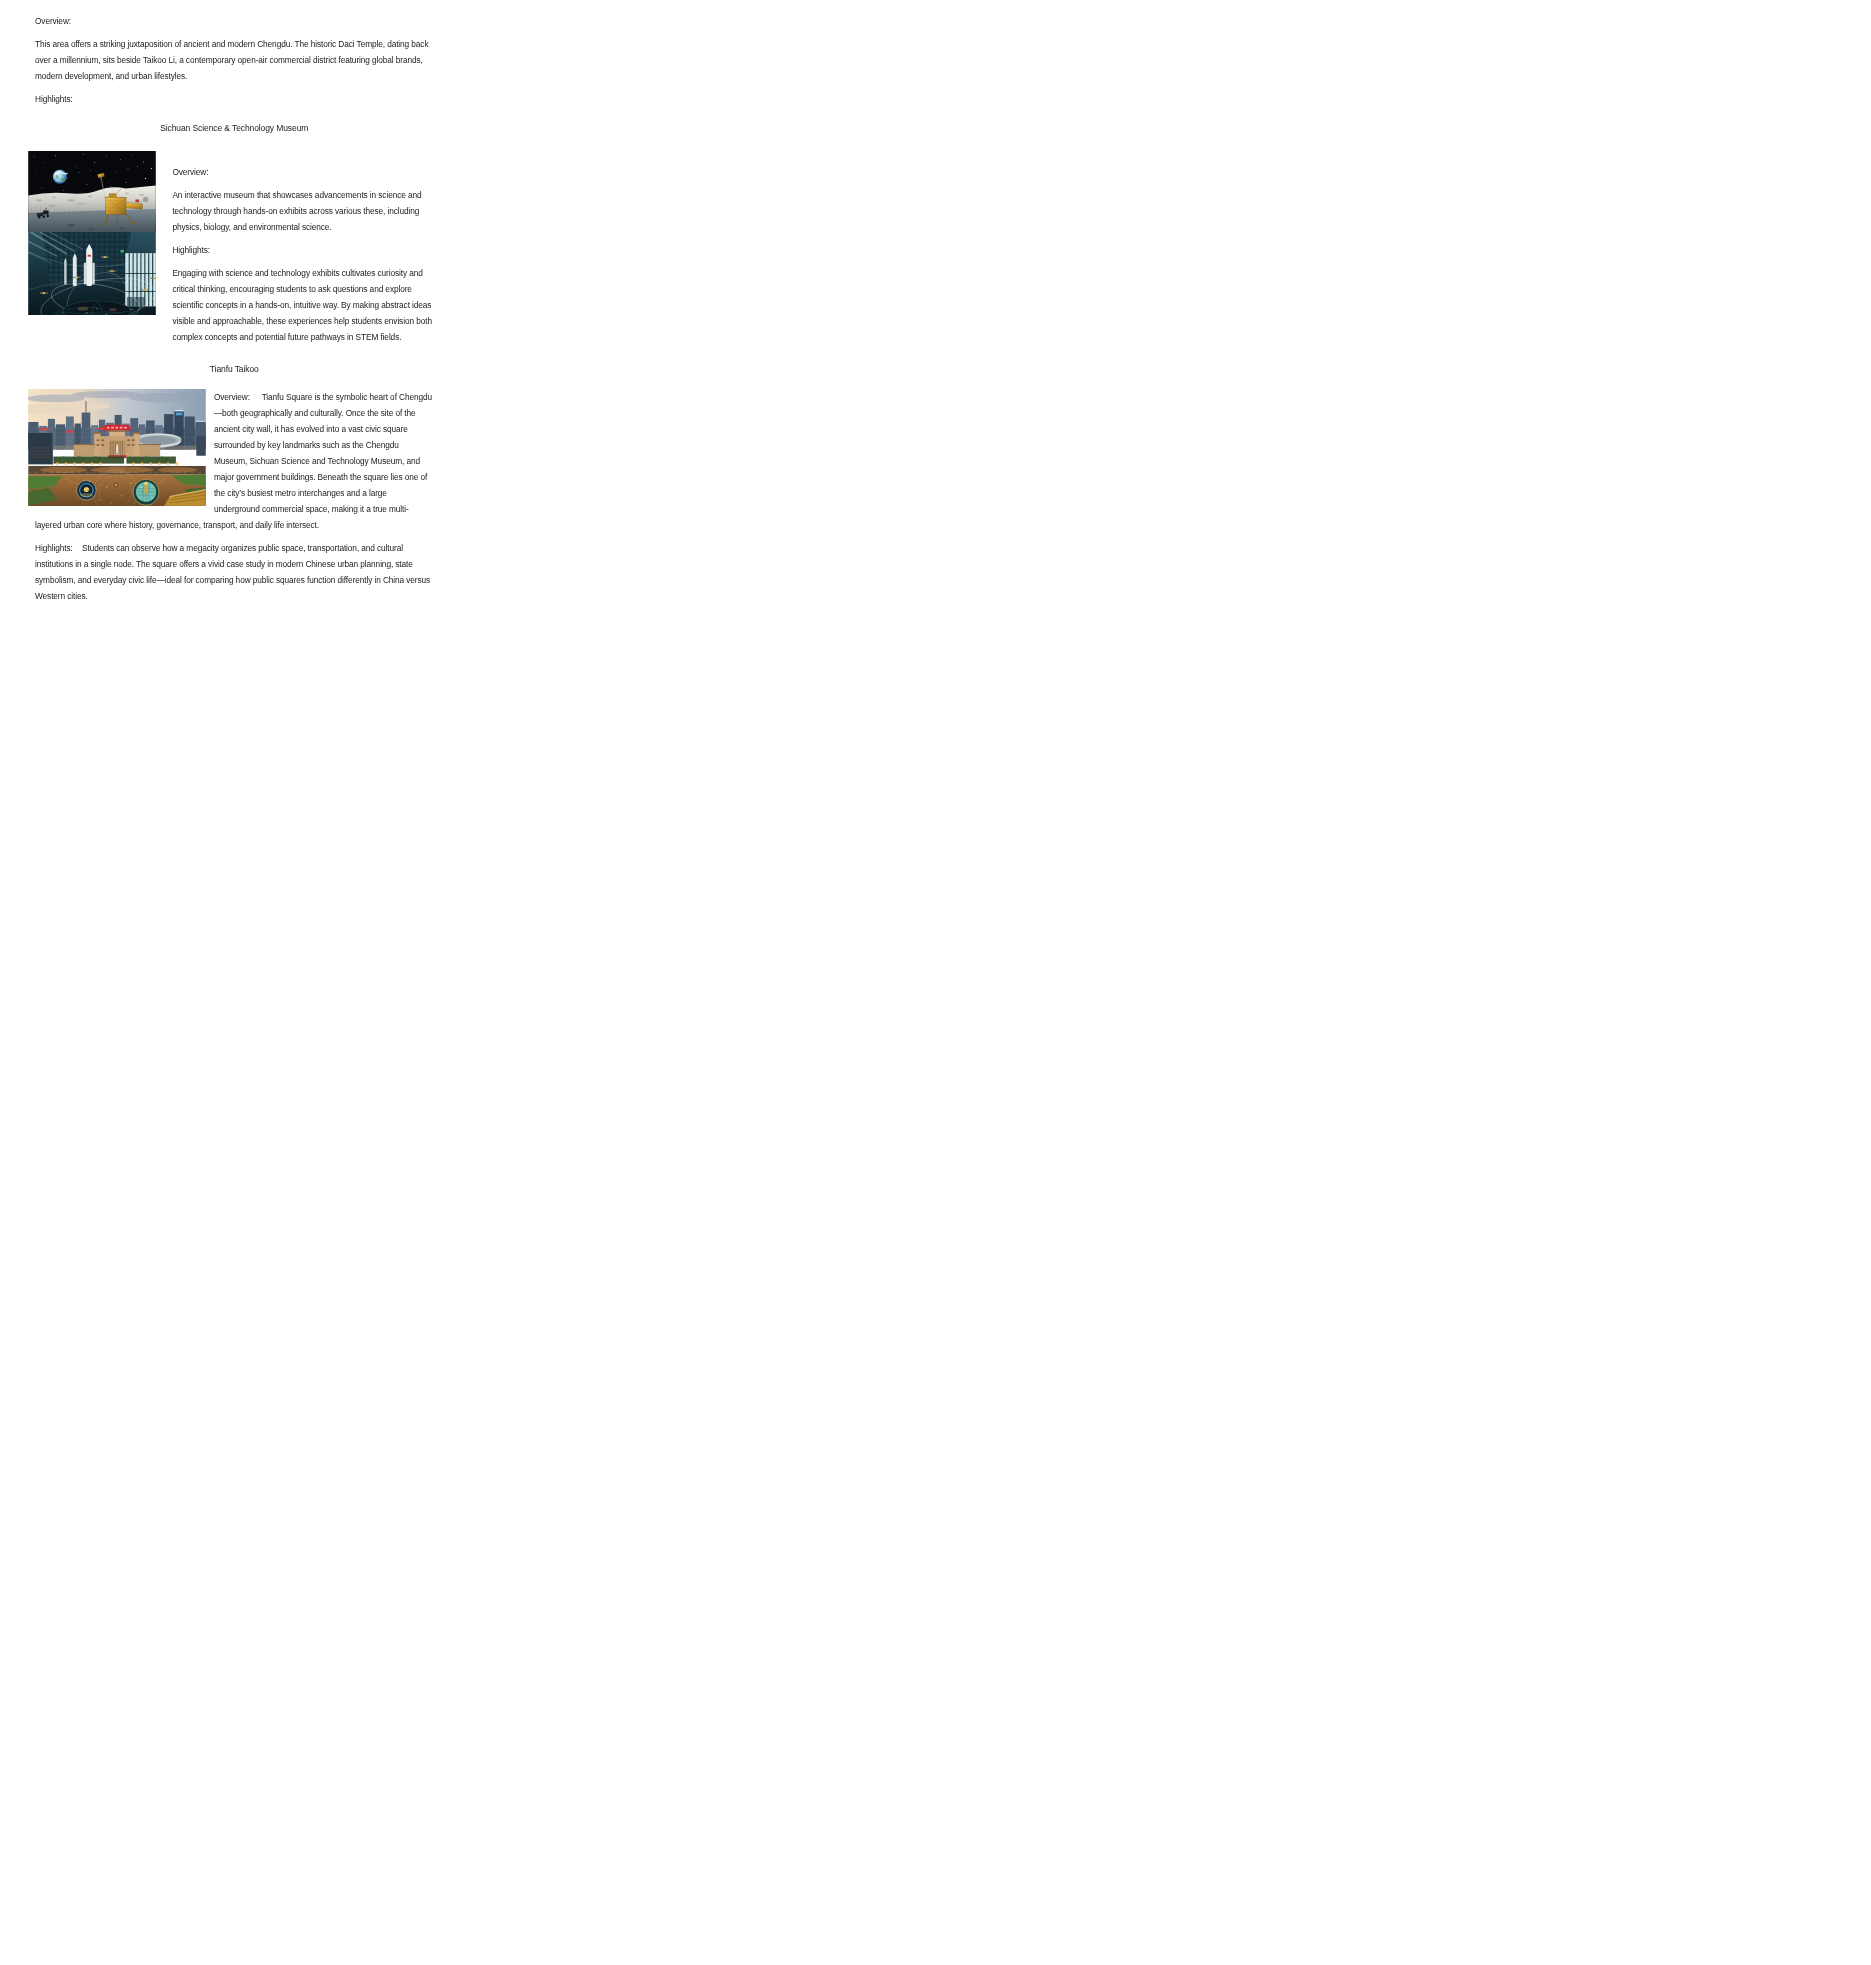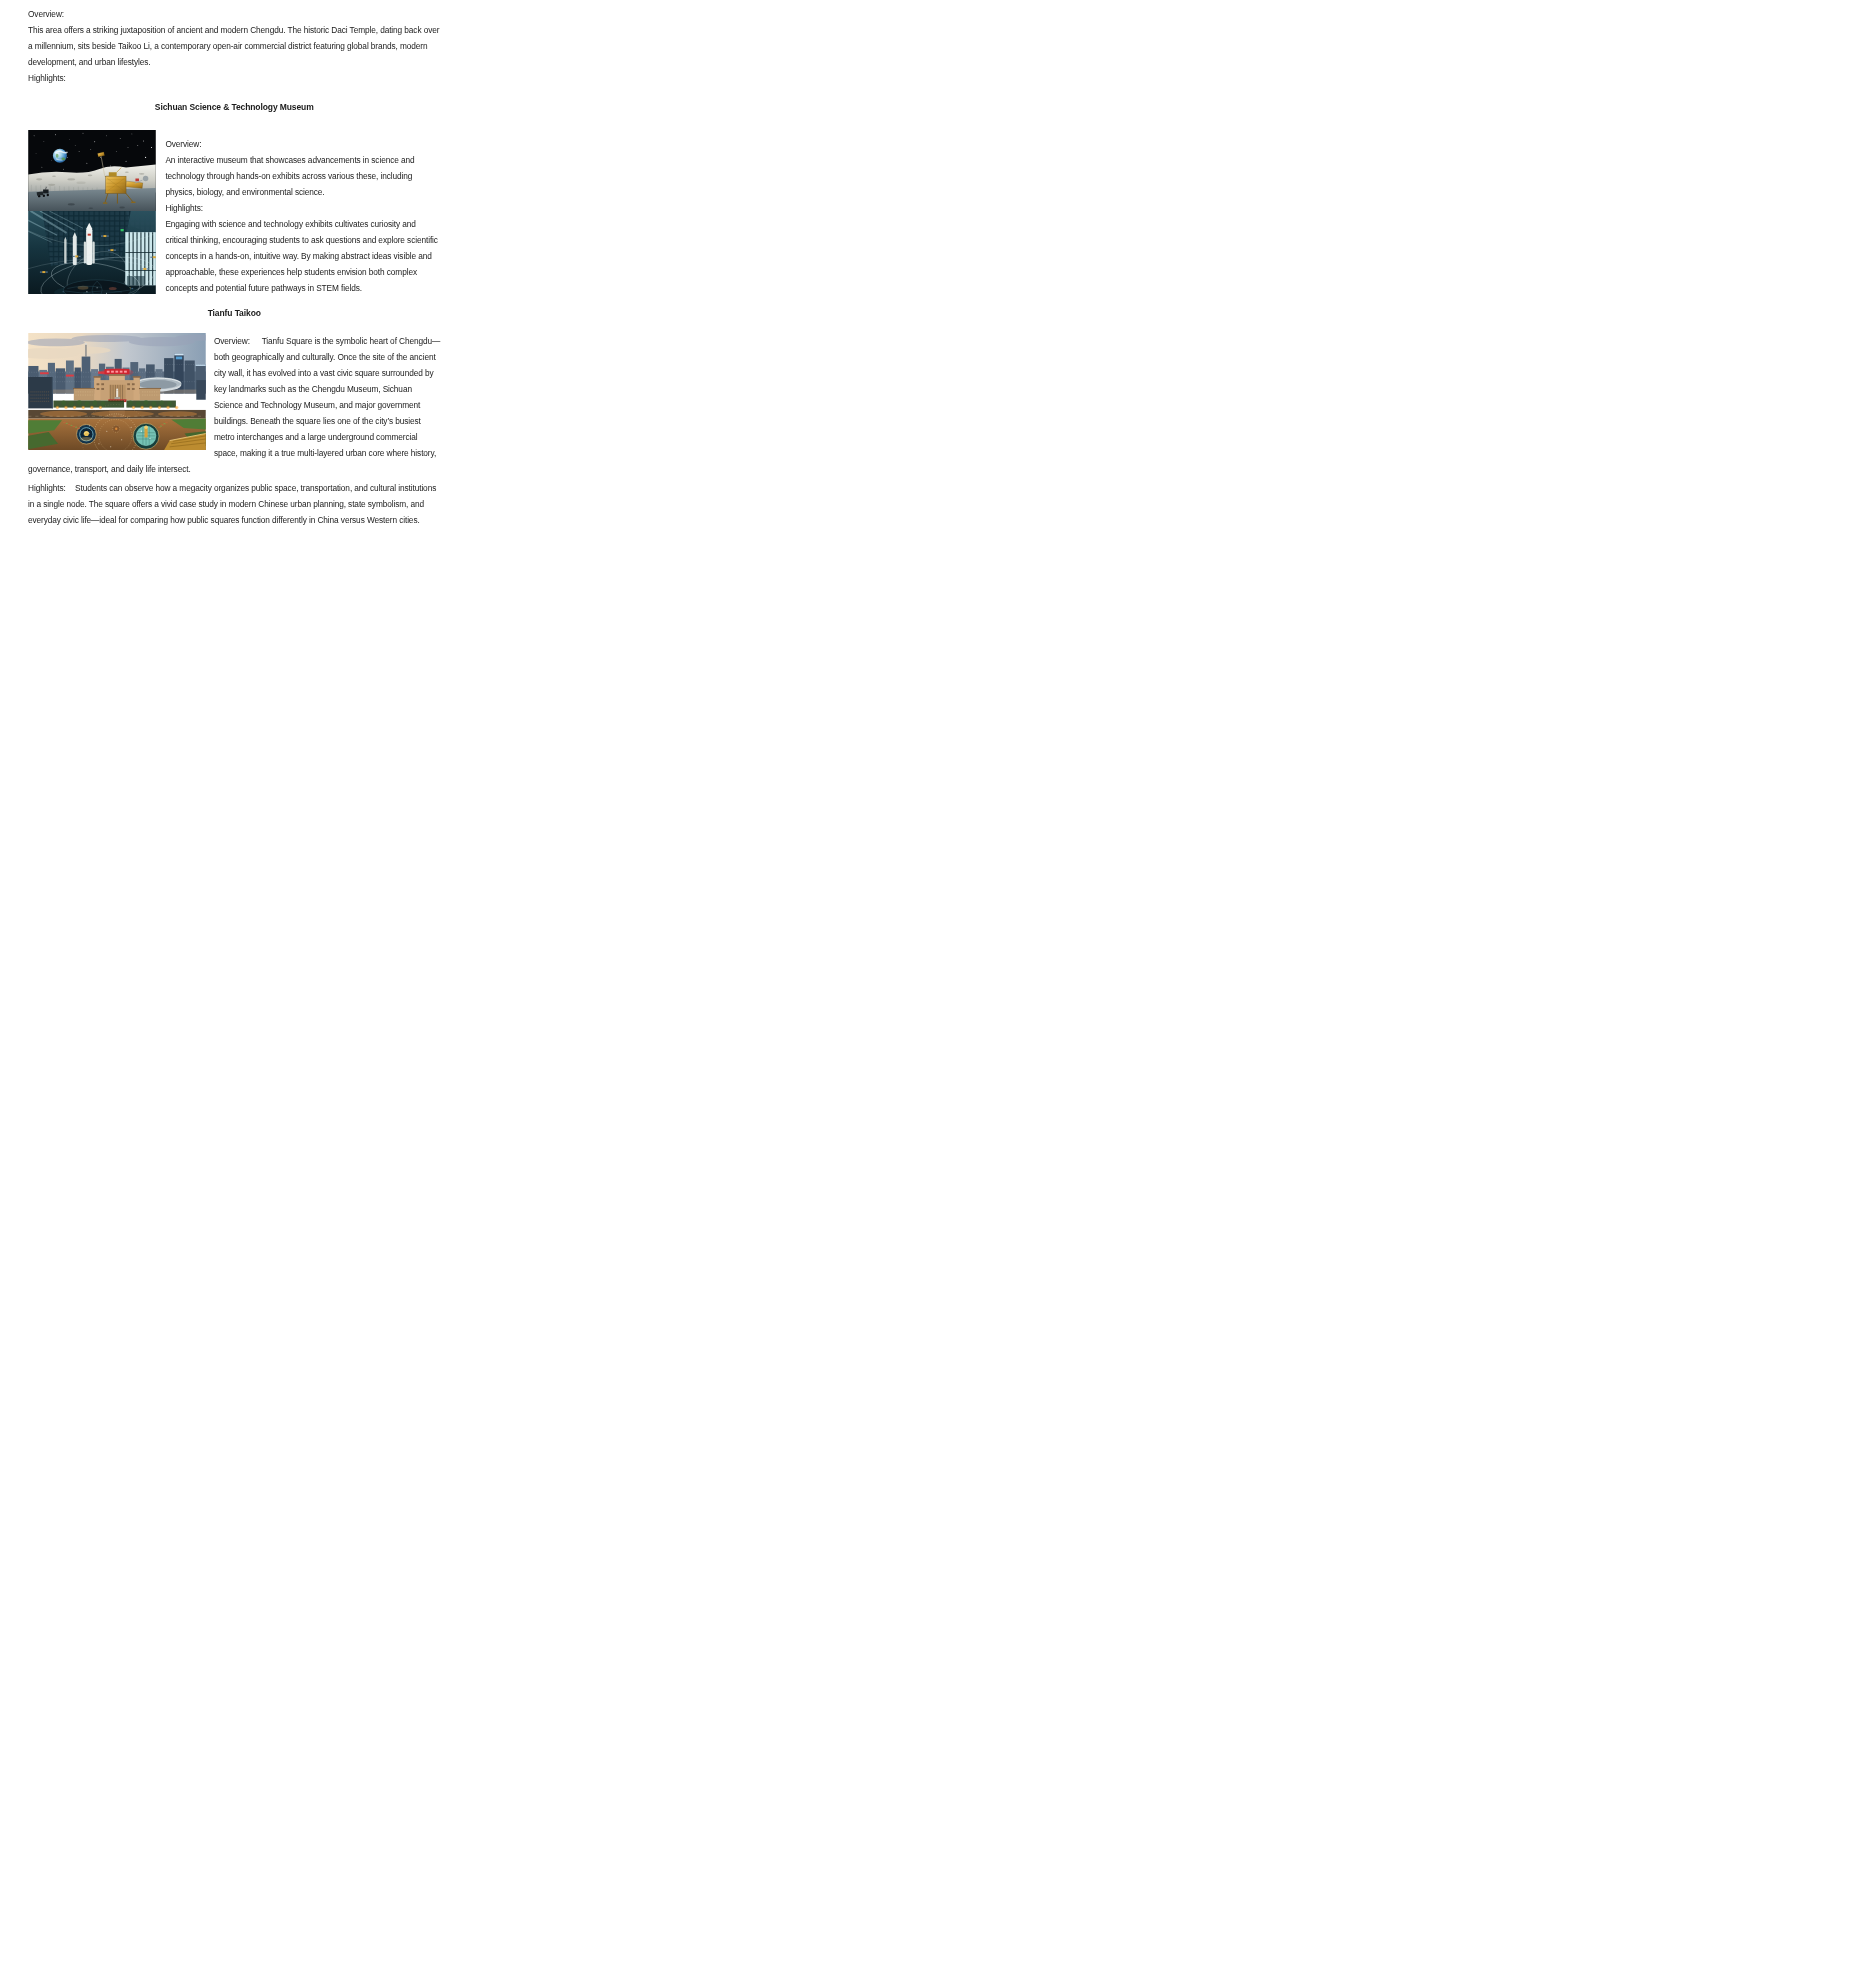--- a/index.html
+++ b/index.html
@@ -1,22 +1,22 @@
 <!DOCTYPE html>
 <html style="font-size:6.3px"><head>
 <meta charset="utf-8">
 <style>
   html,body{margin:0;padding:0;background:#ffffff;}
   .page{
     width:468px;height:613px;background:#ffffff;overflow:hidden;
     font-family:"Liberation Sans", sans-serif;color:#1b1b1b;position:relative;
   }
   .content{padding:5.5px 27.5px 0 28px;font-size:8.3px;line-height:16px;letter-spacing:-0.1px;}
-  .content p{margin:0;}
-  .heading{font-size:8.5px;font-weight:700;text-align:center;line-height:16px;letter-spacing:-0.1px;}
+  .content p{margin:7px;}
+  .heading{font-size:8.5px;font-weight:400;text-align:center;line-height:16px;letter-spacing:-0.1px;}
   .h-museum{margin:13.4px 0 15.3px 0;}
   .h-tianfu{margin:9.4px 0 11.8px 0;}
   .museum-row{display:flex;gap:9.4px;}
   .collage{flex:0 0 128px;width:128px;}
   .collage svg{display:block;}
   .museum-col{flex:1 1 auto;padding-top:5.5px;}
   .tianfu-block::after{content:"";display:block;clear:both;}
   .photo-tianfu{float:left;width:178px;height:117px;margin:0 7.9px 3.1px 0;}
   .photo-tianfu svg{display:block;}
   .p-tianfu-h{margin-top:3.1px !important;}

